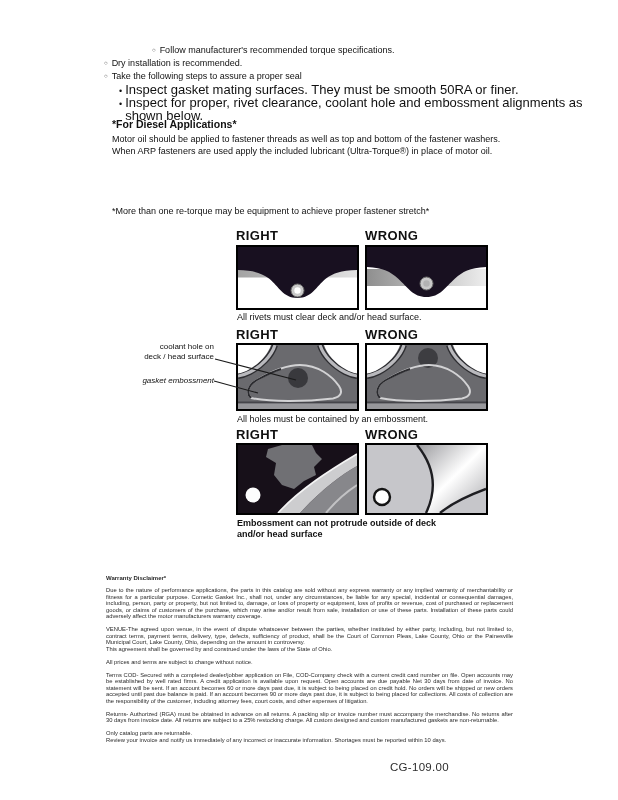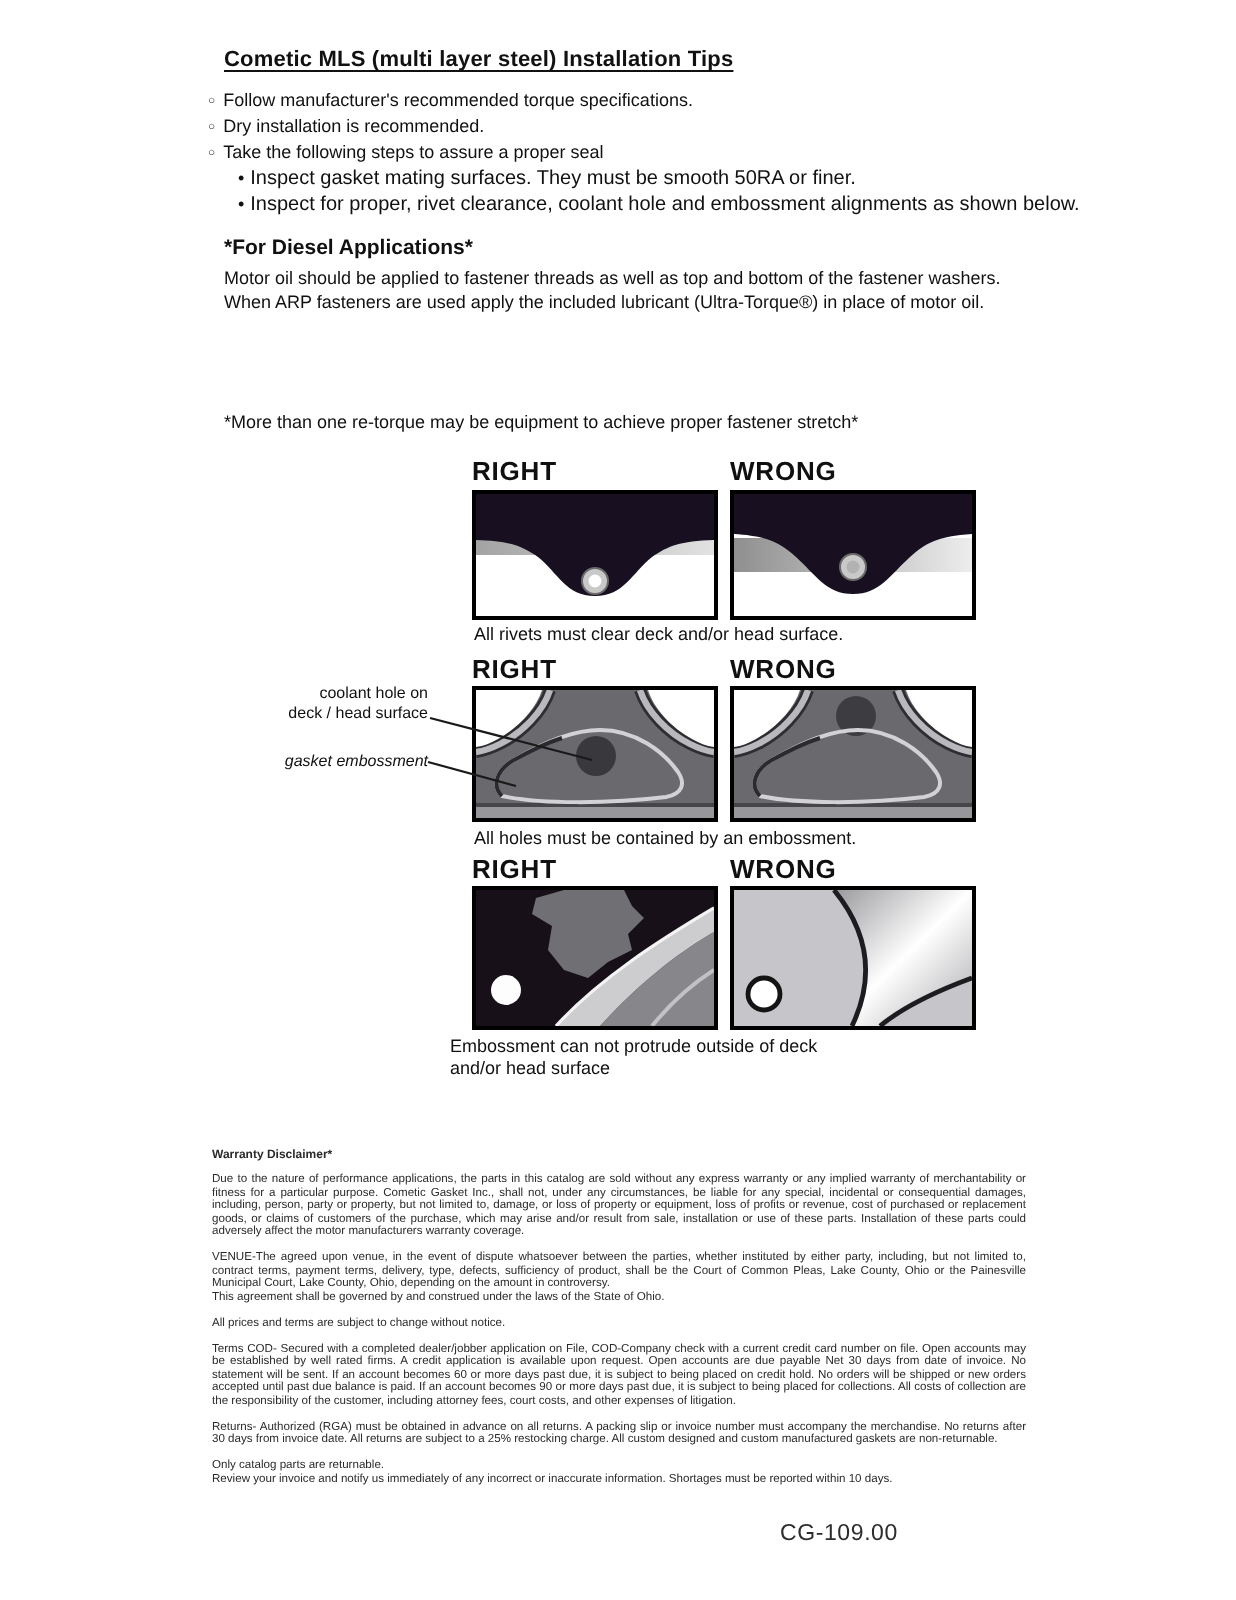--- a/index.html
+++ b/index.html
@@ -7,43 +7,42 @@
     position:relative;width:618px;height:800px;background:#ffffff;
     font-family:"Liberation Sans",sans-serif;color:#1a1a1a;overflow:hidden;
   }
   .abs{position:absolute;}
   .doc-title{
     left:112px;top:24px;font-size:11px;font-weight:bold;letter-spacing:.1px;
     text-decoration:underline;text-underline-offset:2px;color:#111;
   }
   .bullet-line{left:104px;font-size:9px;line-height:13px;display:flex;align-items:baseline;color:#111;}
   .bullet-line::before{content:"○";font-size:6px;margin-right:4px;position:relative;top:-1px;color:#222;}
-  .subbullet-line{left:119px;font-size:10px;line-height:13px;display:flex;align-items:baseline;color:#111;}
+  .subbullet-line{left:119px;font-size:13px;line-height:13px;display:flex;align-items:baseline;color:#111;}
   .subbullet-line::before{content:"•";font-size:9px;margin-right:3px;color:#111;}
   .section-head{left:112px;font-size:10.5px;font-weight:bold;color:#111;}
   .para{left:112px;width:400px;font-size:9px;line-height:11.5px;white-space:pre-line;color:#111;}
   .panel-label{width:123px;text-align:left;font-size:13px;font-weight:bold;color:#101010;letter-spacing:.4px;}
   .panel{width:123px;border:2px solid #000;box-sizing:border-box;background:#fff;z-index:1;}
   .panel svg{display:block;width:100%;height:100%;}
   .caption{font-size:9px;color:#111;line-height:11px;white-space:pre-line;}
   .side-label{width:96px;text-align:right;font-size:8px;line-height:9.5px;color:#111;white-space:pre-line;}
   .leader-overlay{z-index:3;pointer-events:none;}
   .legal{left:106px;top:575px;width:407px;color:#2a2a2a;}
   .legal-head{font-size:6px;font-weight:bold;margin:0 0 6px 0;}
   .legal p{font-size:5.8px;line-height:6.5px;margin:0 0 6.5px 0;text-align:justify;white-space:pre-line;}
   .doc-code{left:390px;top:761px;font-size:11.5px;color:#2d2d2d;letter-spacing:.3px;}
 </style>
 </head>
 <body>
 
 <div class="page">
 
-  <div class="abs doc-title">Cometic MLS (multi layer steel) Installation Tips</div>
 
-  <div class="abs bullet-line" style="top:44px;">
+  <div class="abs bullet-line" style="top:44px;margin-left:48px;">
       <span>Follow manufacturer's recommended torque specifications.</span>
     </div>
   <div class="abs bullet-line" style="top:57px;">
       <span>Dry installation is recommended.</span>
     </div>
   <div class="abs bullet-line" style="top:70px;">
       <span>Take the following steps to assure a proper seal</span>
     </div>
   <div class="abs subbullet-line" style="top:83px;">
       <span>Inspect gasket mating surfaces.  They must be smooth 50RA or finer.</span>
@@ -167,21 +166,21 @@
         </linearGradient>
       </defs>
       <rect width="119" height="68" fill="#c6c6ca"></rect>
       <path d="M50,0 H119 V44 C100,51 84,59 73,68 L59,68 C70,45 68,22 50,0 Z" fill="url(#band3w)"></path>
       <path d="M50,0 C68,22 70,45 59,68" fill="none" stroke="#1d1d21" stroke-width="2.4"></path>
       <path d="M119,44 C100,51 84,59 73,68" fill="none" stroke="#1d1d21" stroke-width="2.4"></path>
       <circle cx="15" cy="52" r="8" fill="#ffffff" stroke="#141414" stroke-width="2.4"></circle>
     </svg>
   </div>
 
-  <div class="abs caption" style="left:225px;top:518px;">Embossment can not protrude outside of deck
+  <div class="abs caption" style="left:237px;top:518px;font-weight:bold;">Embossment can not protrude outside of deck
 and/or head surface</div>
 
   <div class="abs legal">
     <div class="legal-head">Warranty Disclaimer*</div>
     <p>Due to the nature of performance applications, the parts in this catalog are sold without any express warranty or any implied warranty of merchantability or fitness for a particular purpose.  Cometic Gasket Inc., shall not, under any circumstances, be liable for any special, incidental or consequential damages, including, person, party or property, but not limited to, damage, or loss of property or equipment, loss of profits or revenue, cost of purchased or replacement goods, or claims of customers of the purchase, which may arise and/or result from sale, installation or use of these parts.  Installation of these parts could adversely affect the motor manufacturers warranty coverage.</p>
     <p>VENUE-The agreed upon venue, in the event of dispute whatsoever between the parties, whether instituted by either party, including, but not limited to, contract terms, payment terms, delivery, type, defects, sufficiency of product, shall be the Court of Common Pleas, Lake County, Ohio or the Painesville Municipal Court, Lake County, Ohio, depending on the amount in controversy.
 This agreement shall be governed by and construed under the laws of the State of Ohio.</p>
     <p>All prices and terms are subject to change without notice.</p>
     <p>Terms COD- Secured with a completed dealer/jobber application on File, COD-Company check with a current credit card number on file.  Open accounts may be established by well rated firms.  A credit application is available upon request.  Open accounts are due payable Net 30 days from date of invoice.  No statement will be sent.  If an account becomes 60 or more days past due, it is subject to being placed on credit hold.  No orders will be shipped or new orders accepted until past due balance is paid.  If an account becomes 90 or more days past due, it is subject to being placed for collections.  All costs of collection are the responsibility of the customer, including attorney fees, court costs, and other expenses of litigation.</p>
     <p>Returns- Authorized (RGA) must be obtained in advance on all returns.  A packing slip or invoice number must accompany the merchandise.  No returns after 30 days from invoice date.  All returns are subject to a 25% restocking charge.  All custom designed and custom manufactured gaskets are non-returnable.</p>

